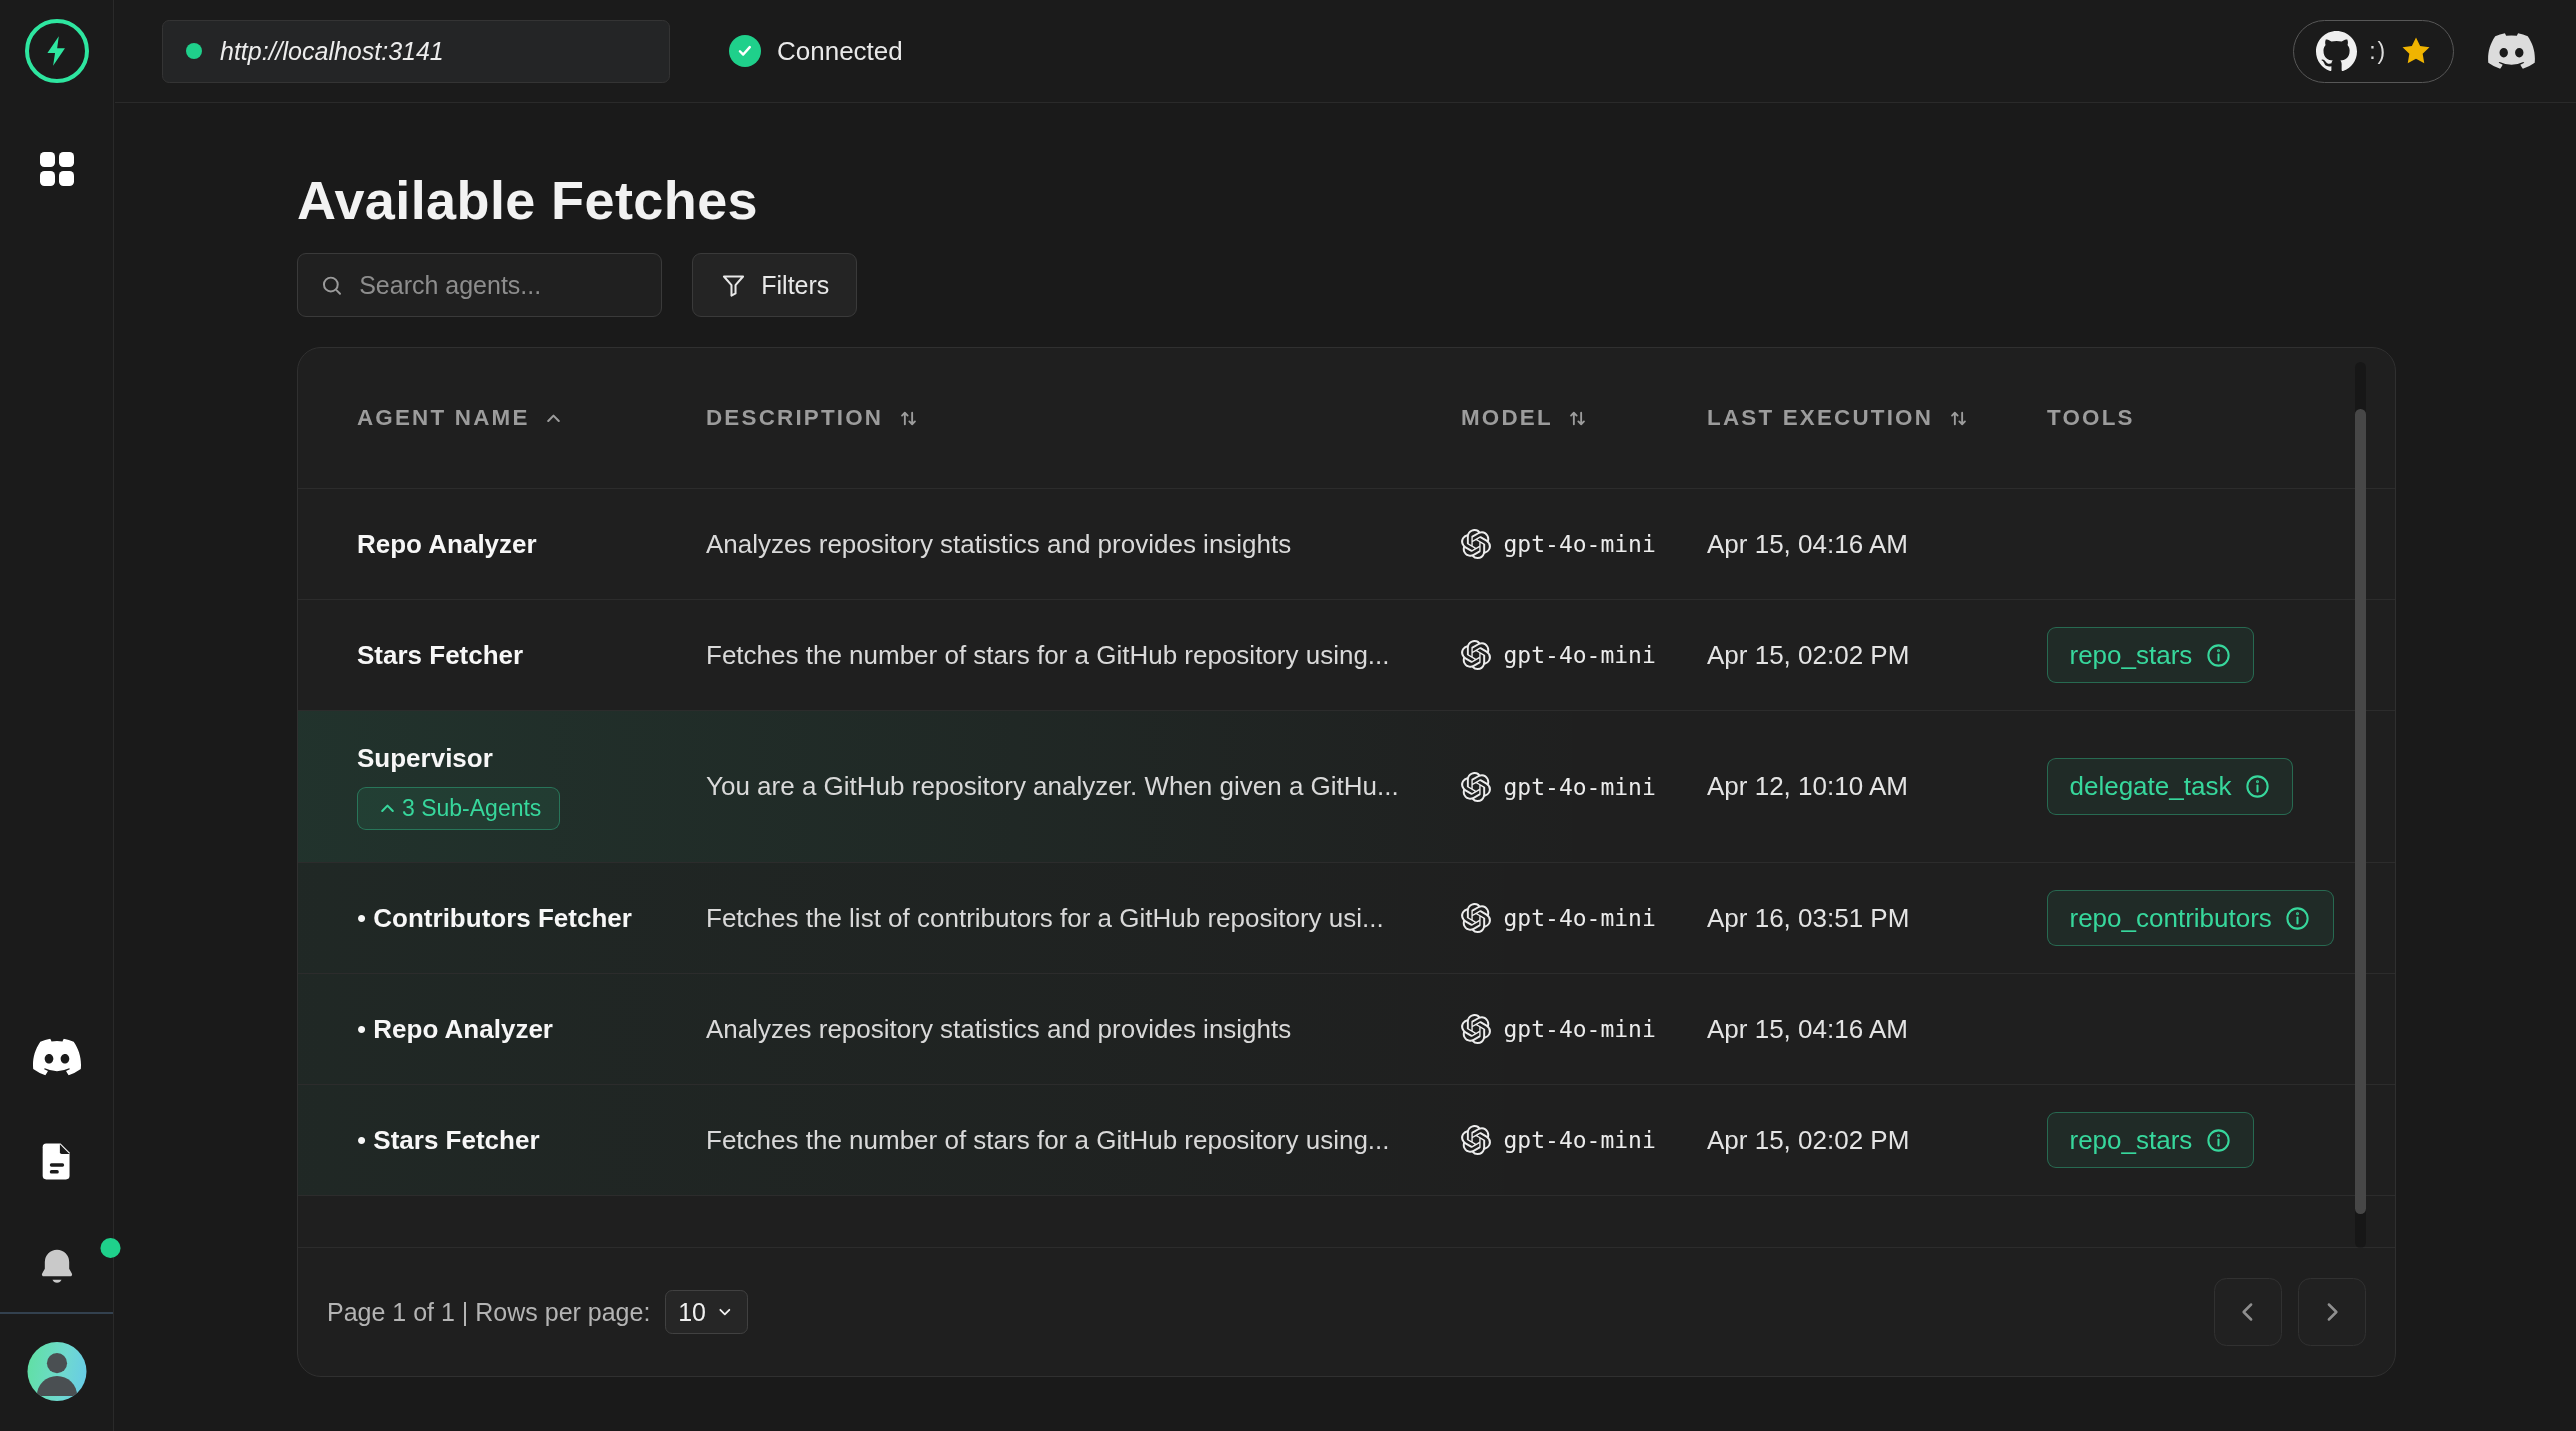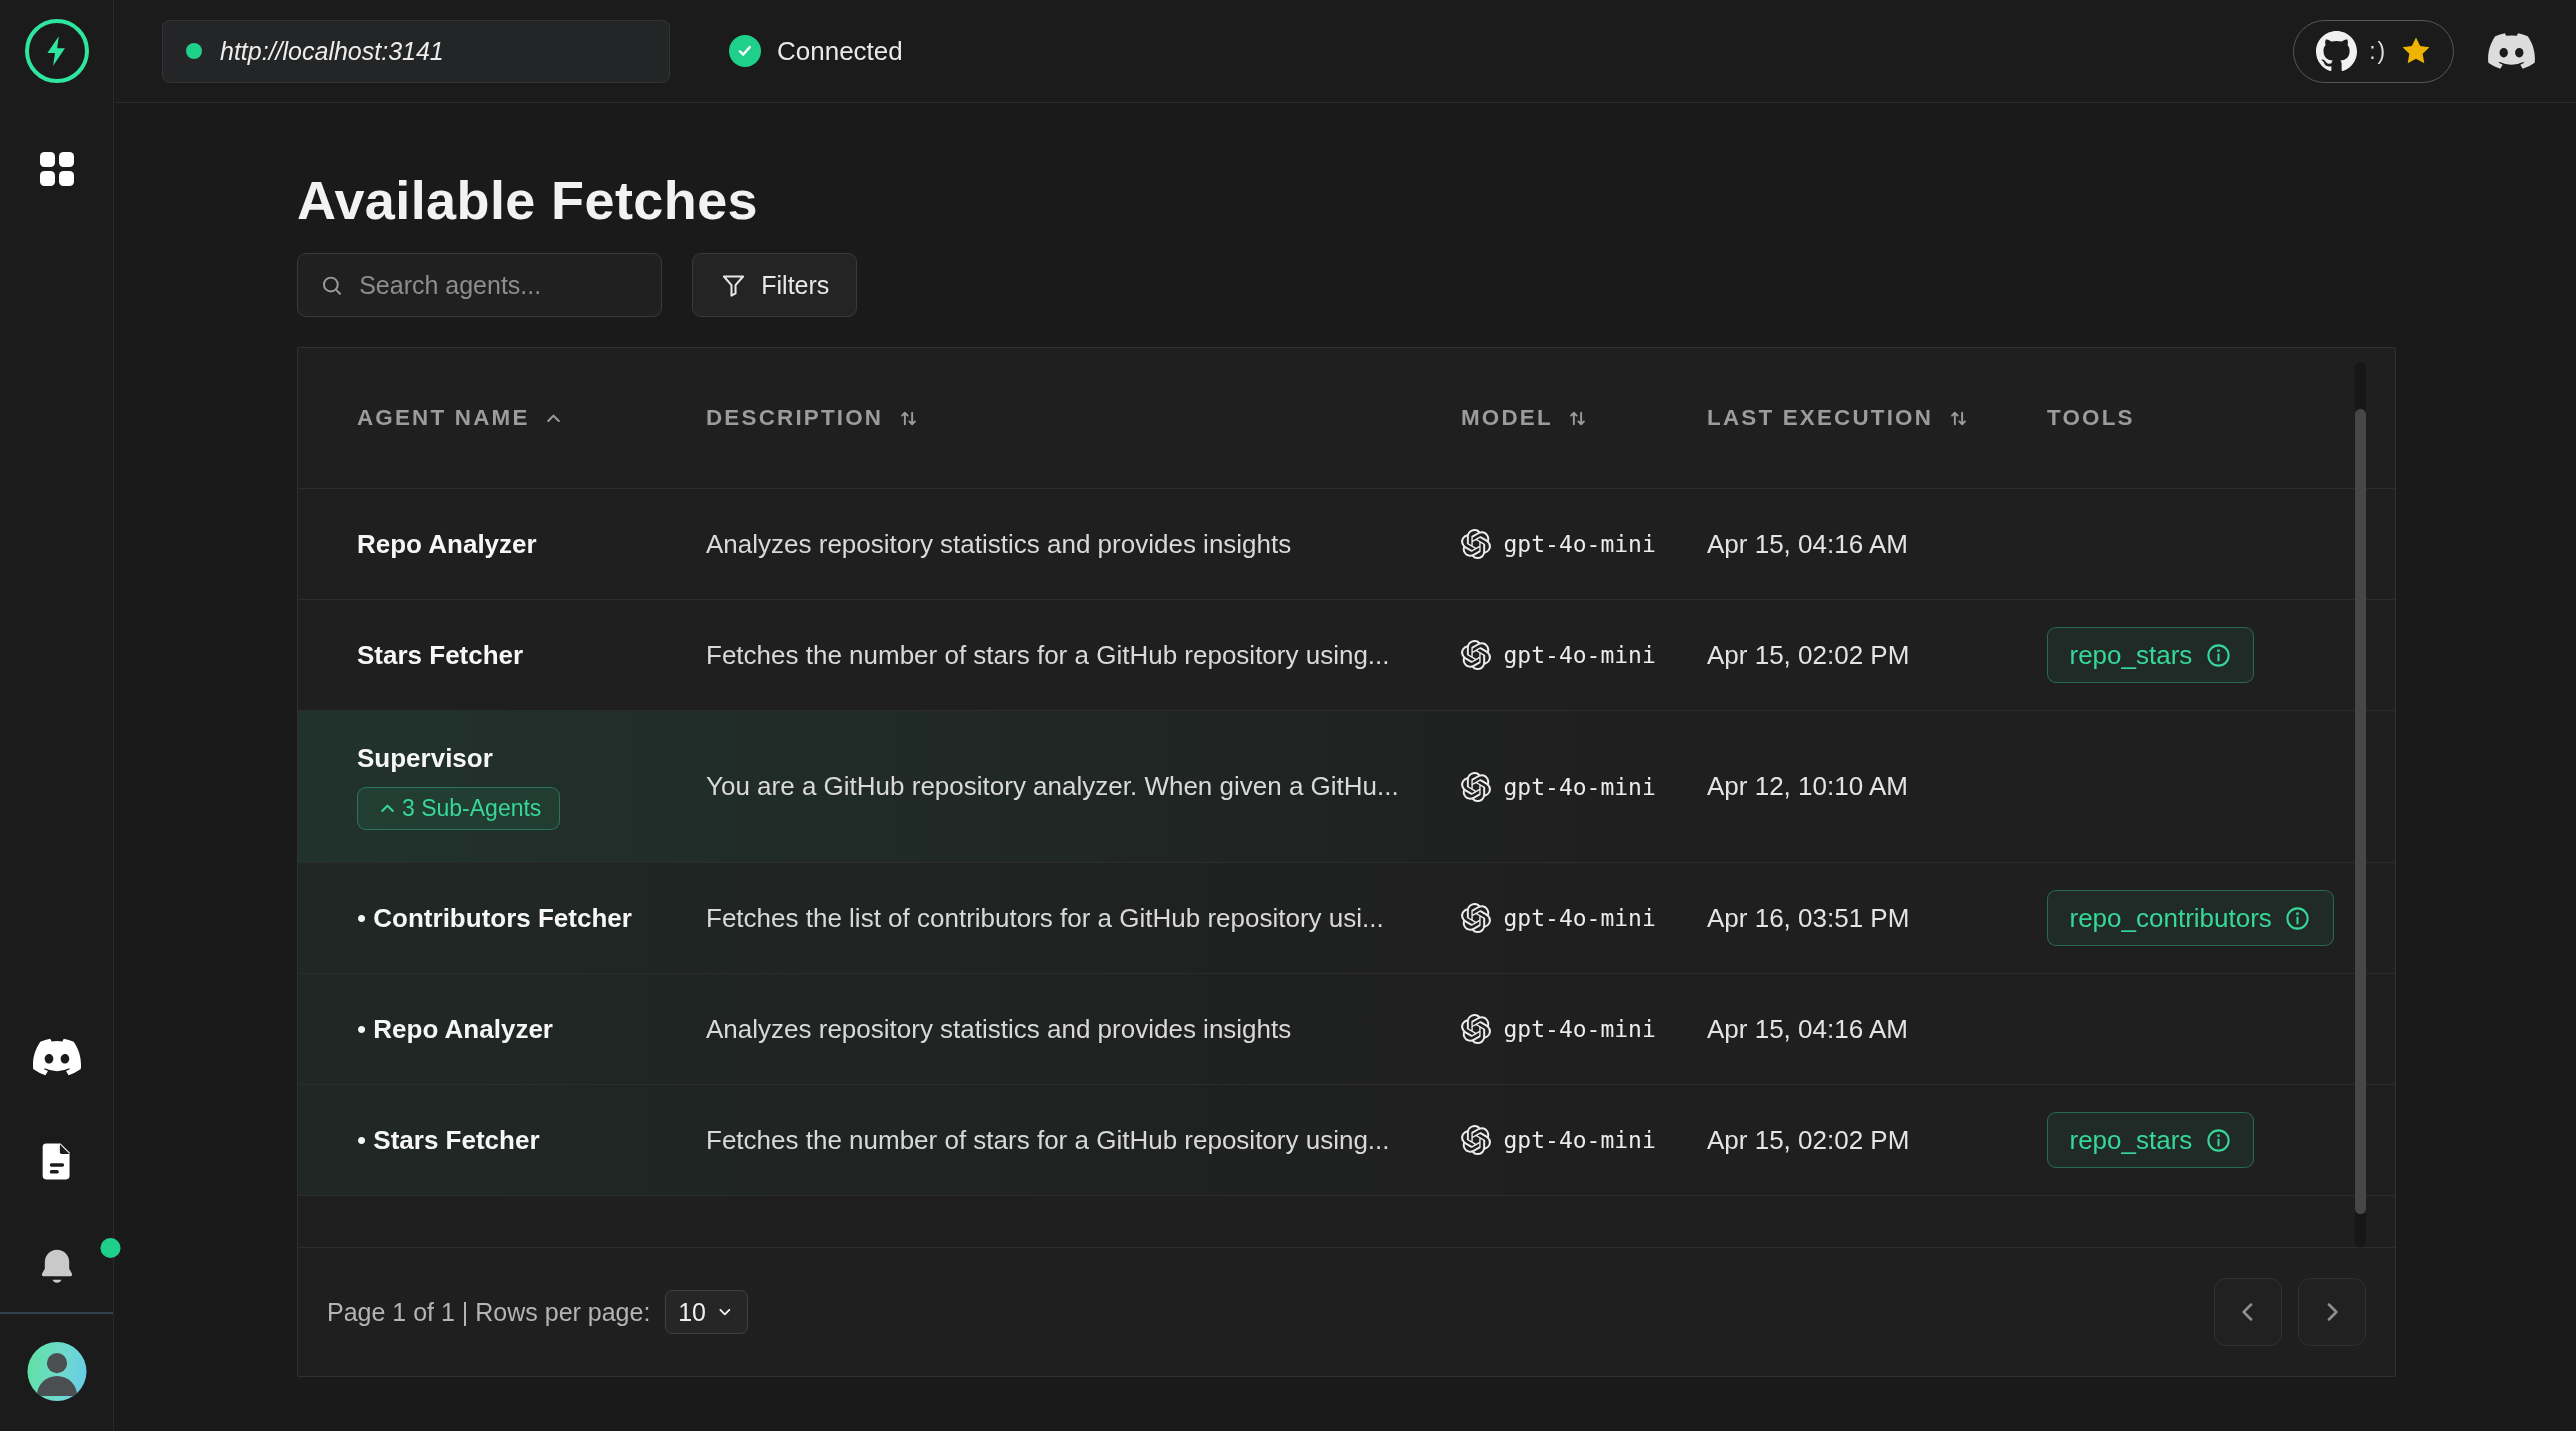--- a/index.html
+++ b/index.html
@@ -46,21 +46,21 @@
     background:#202020; border:0.9px solid #3a3a3a; border-radius:9px; padding:0 21.5px; color:#9a9a9a; }
   .searchbox input{ background:transparent; border:none; outline:none; color:#e8e8e8;
     font-size:25px; width:100%; font-family:"Liberation Sans",sans-serif; }
   .searchbox input::placeholder{ color:#8d8d8d; }
   .filters-btn{ display:flex; align-items:center; gap:14.3px; height:64px; padding:0 27px;
     background:#242424; border:0.9px solid #3a3a3a; border-radius:9px; font-size:25px;
     color:#e8e8e8; cursor:pointer; }
 
   
   .card{ position:absolute; left:182px; top:242px; width:2099px; height:1030px;
-    background:#1f1f1f; border:0.9px solid #303030; border-radius:1px;
+    background:#1f1f1f; border:0.9px solid #303030; border-radius:24px;
     display:flex; flex-direction:column; overflow:hidden; }
   .thead{ height:140px; flex:none; display:grid;
     grid-template-columns:349px 755px 246px 340px 1fr; align-items:center;
     padding-left:59px; color:#9c9c9c; font-size:22.4px; font-weight:700; letter-spacing:2.2px; }
   .th{ display:flex; align-items:center; gap:12.5px; cursor:pointer; }
   .trow{ flex:none; display:grid; grid-template-columns:349px 755px 246px 340px 1fr;
     align-items:center; padding-left:59px; height:111px; border-top:0.9px solid #2c2c2c; cursor:pointer; }
   .trow.tall{ height:152px; }
   .trow.supervisor{ background:linear-gradient(90deg, rgba(52,211,153,0.11) 0%, rgba(52,211,153,0.045) 38%, rgba(52,211,153,0) 62%); }
   .trow.subrow{ background:linear-gradient(90deg, rgba(52,211,153,0.05) 0%, rgba(52,211,153,0.02) 38%, rgba(52,211,153,0) 60%); }
@@ -342,20 +342,28 @@
           </span>
         </div>
         <div class="desc">You are a GitHub repository analyzer. When given a GitHu...</div>
         <div class="model">
           <svg width="30" height="30" style="color:#ececec" viewBox="0 0 34 34">
               <use href="#i-openai"></use>
             </svg>
           <span class="model-text">gpt-4o-mini</span>
         </div>
         <div class="date">Apr 12, 10:10 AM</div>
+        <div>
+          <span class="tool-badge">
+            <span>delegate_task</span>
+            <svg width="27" height="27" viewBox="0 0 30 30">
+                <use href="#i-info"></use>
+              </svg>
+          </span>
+        </div>
       </div>
 
       <div class="trow subrow">
         <div class="nm">Contributors Fetcher</div>
         <div class="desc">Fetches the list of contributors for a GitHub repository usi...</div>
         <div class="model">
           <svg width="30" height="30" style="color:#ececec" viewBox="0 0 34 34">
               <use href="#i-openai"></use>
             </svg>
           <span class="model-text">gpt-4o-mini</span>

